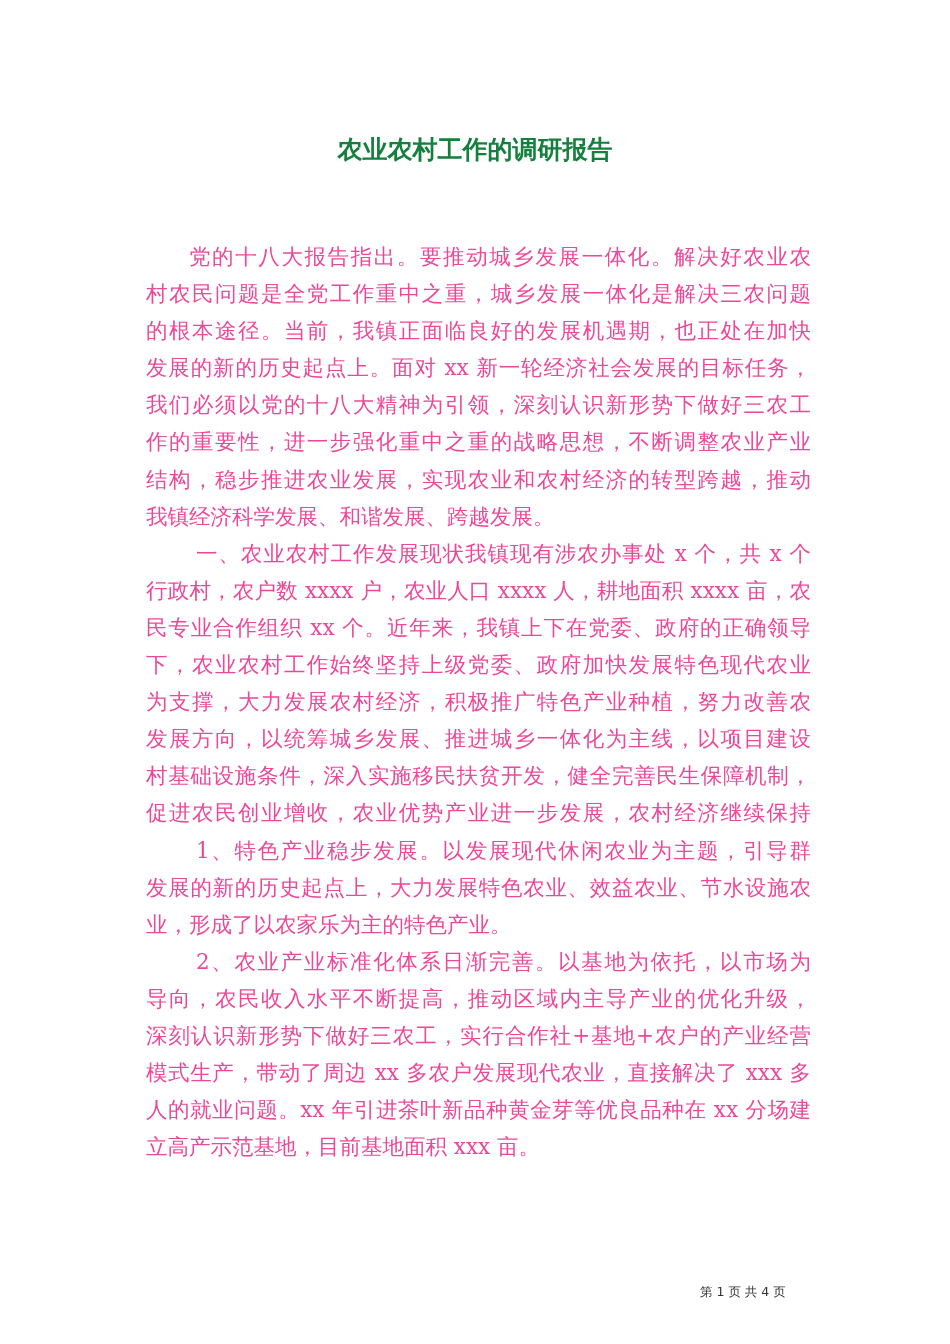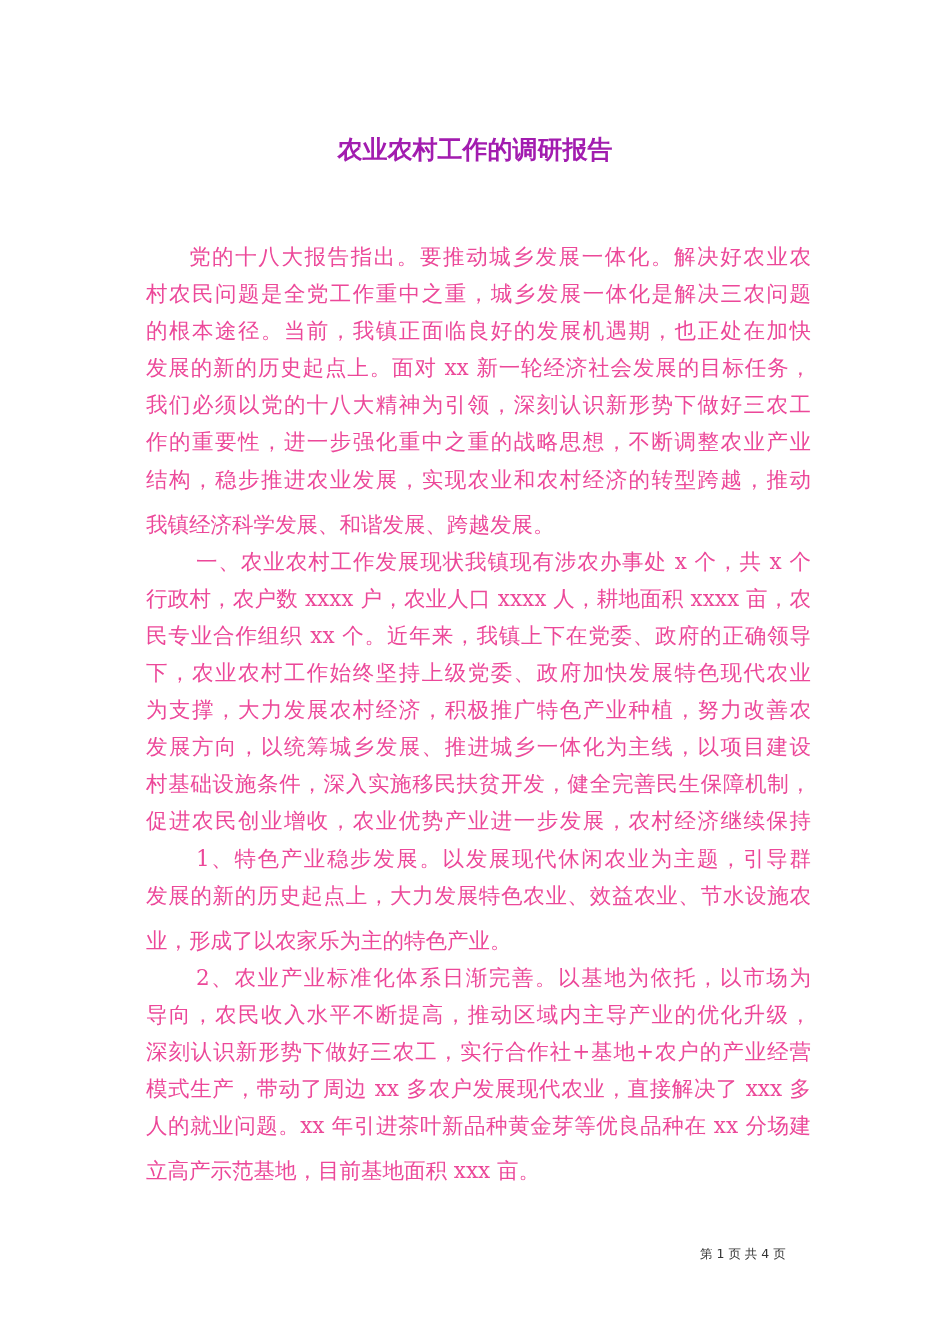--- a/index.html
+++ b/index.html
@@ -1,33 +1,33 @@
 <!DOCTYPE html>
 <html><head>
   <meta charset="utf-8">
   <style>
     html, body { margin: 0; padding: 0; background: #ffffff; }
     body { width: 950px; height: 1344px; position: relative; overflow: hidden; }
     .page { position: absolute; left: 0; top: 0; width: 950px; height: 1344px; background: #fff; }
     .title {
       position: absolute; left: 0; top: 134px; width: 950px; text-align: center;
-      color: #a21caf; font-family: "DejaVu Serif", serif; font-size: 25px; font-weight: bold;
+      color: #15803d; font-family: "DejaVu Serif", serif; font-size: 25px; font-weight: bold;
       letter-spacing: 0px; line-height: 32px;
     }
     .body {
       position: absolute; left: 146px; top: 238px; width: 665px;
       font-family: "DejaVu Serif", serif; font-size: 21.5px; color: #ec4899;
       line-height: 37.1px;
     }
     .line { display: block; white-space: nowrap; text-align: justify; text-align-last: justify; height: 37.1px; }
-    .line.last { text-align-last: left; margin-top: 8px; }
+    .line.last { text-align-last: left; }
     .line.indent { padding-left: 43px; }
     .line.indent2 { padding-left: 50px; }
     .footer {
-      position: absolute; left: 700px; top: 1246px; width: 140px; text-align: left;
+      position: absolute; left: 700px; top: 1284px; width: 140px; text-align: left;
       font-family: "DejaVu Sans", sans-serif; font-size: 12.5px; color: #333;
     }
   </style>
 </head>
 <body>
 
 <div class="page">
   <div class="title">农业农村工作的调研报告</div>
 
   <div class="body">

